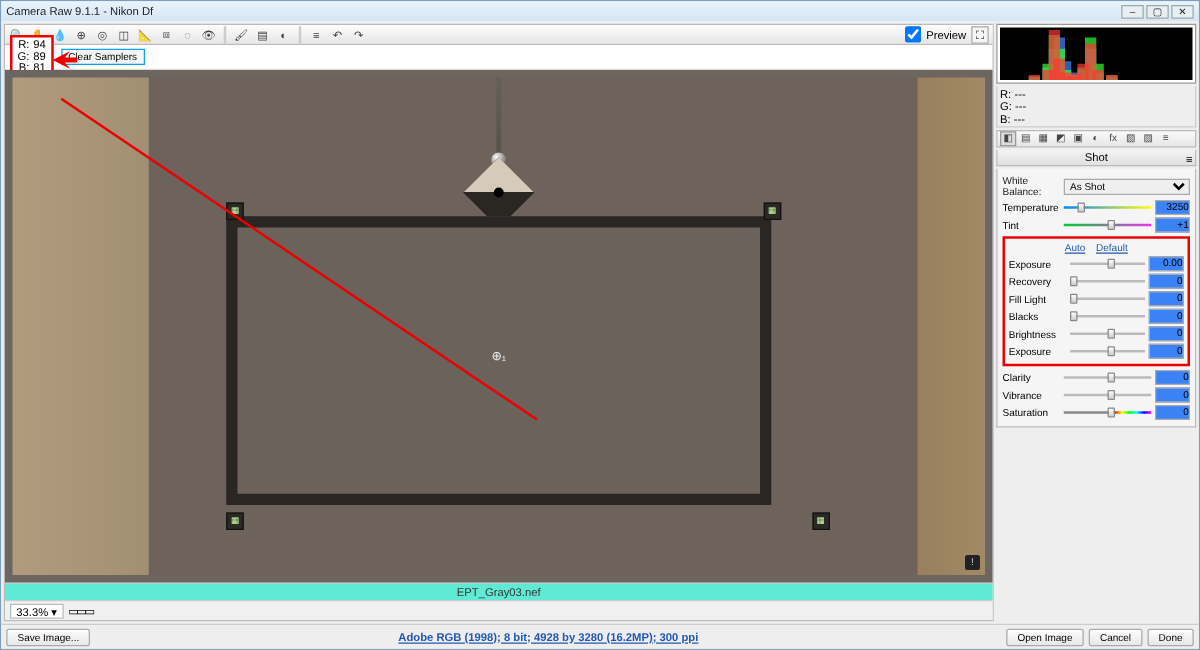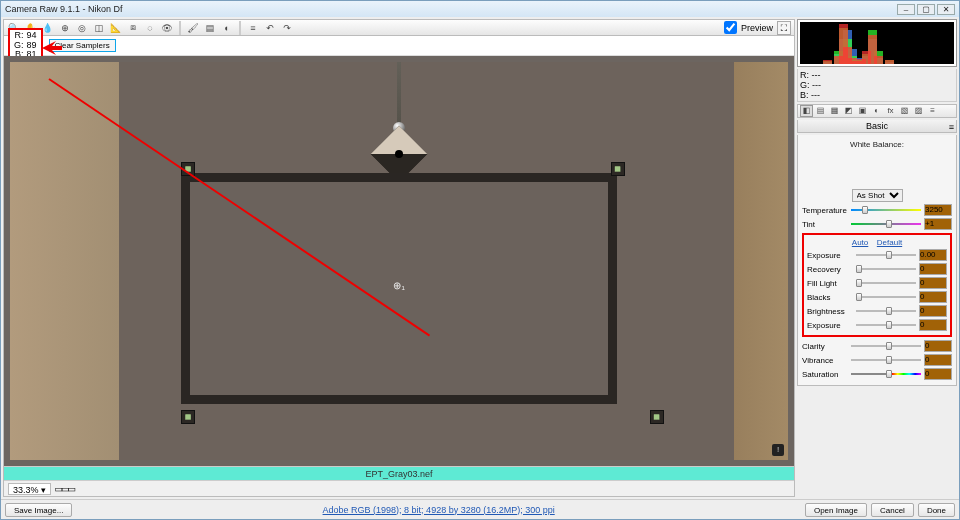--- a/index.html
+++ b/index.html
@@ -35,45 +35,45 @@
   .ball { position:absolute; left:50%; top:15%; width:12px; height:12px; border-radius:50%; background:radial-gradient(circle at 35% 30%,#fff,#999,#333); transform:translateX(-50%);}
   .cube { position:absolute; left:50%; top:18%; width:40px; height:40px; transform:translateX(-50%) rotate(45deg); background:#2a2622;}
   .cube::before{content:"";position:absolute;inset:0;background:linear-gradient(135deg,#d6caba 0 50%, #2a2622 50% 100%);}
   .cube::after{content:"";position:absolute;left:40%;top:40%;width:8px;height:8px;border-radius:50%;background:#000; transform:rotate(-45deg);}
   .redline { position:absolute; border-top:2px solid #e00; transform-origin:left center;}
   .sampler-target{position:absolute; left:50%; top:56%; transform:translate(-50%,-50%); font-size:10px; color:#eee;}
   .info-icon{position:absolute;right:4px;bottom:4px;width:12px;height:12px;background:#222;color:#ccc;text-align:center;line-height:12px;border-radius:2px;font-size:8px;}
   .filebar { height:14px; background:#5eead4; border-top:1px solid #ccc; display:flex; align-items:center; justify-content:center; font-size:8px; color:#333;}
   .zoombar { height:16px; background:#f0f0f0; display:flex; align-items:center; padding:0 4px; gap:4px; border-top:1px solid #ccc;}
   .zoomsel { border:1px solid #bbb; padding:0 4px; height:12px; line-height:12px; background:#fff;}
-  .linkline { flex:1; text-align:center;}
+  .linkline { flex:1; text-align:center;font-weight:bold;}
   .linkline span{ color:#2159b5; text-decoration:underline;}
   .bottombar { height:20px; background:#eee; border-top:1px solid #ccc; display:flex; align-items:center; padding:0 4px; gap:4px;}
   .btn { border:1px solid #aaa; background:linear-gradient(#fdfdfd,#e7e7e7); padding:1px 8px; height:14px; line-height:12px; font-size:8px; border-radius:2px;}
   
   .histobox { border:1px solid #999; background:#fff; padding:2px;}
   .histo { height:42px; background:#000; position:relative; overflow:hidden;}
   .hist-bar{position:absolute;bottom:0;width:6%;}
   .rgbinfo { display:flex; background:#eee; border:1px solid #ccc; border-top:none; padding:1px 2px; font-size:7.5px;}
   .rgbinfo .col{flex:1;}
   .tabrow { height:14px; background:linear-gradient(#fafafa,#e6e6e6); border:1px solid #bbb; display:flex; align-items:center; gap:1px; padding:0 2px;}
   .tab { width:13px; height:12px; border:1px solid transparent; text-align:center; font-size:8px; color:#444;}
   .tab.active{ border-color:#999; background:#ddd;}
   .panelhead { height:13px; background:linear-gradient(#f3f3f3,#e0e0e0); border:1px solid #bbb; border-top:none; text-align:center; line-height:12px; font-size:8px; position:relative;}
   .panelhead .menu{ position:absolute; right:2px; top:1px; font-size:9px;}
   .panelbody { border:1px solid #bbb; border-top:none; padding:3px 4px; background:#f5f5f5;}
-  .row { display:flex; align-items:center; gap:3px; margin:2px 0;flex-direction:column;}
+  .row { display:flex; align-items:center; gap:3px; margin:2px 0;}
   .row label { flex:0 0 46px; font-size:8px; color:#222;}
   .row.sel select{ flex:1; height:13px; font-size:8px; border:1px solid #aaa;}
   .sliderrow { display:flex; align-items:center; gap:3px; margin:2px 0;}
   .sliderrow label{ flex:0 0 46px; font-size:8px;}
   .slider { flex:1; height:8px; position:relative;}
   .slider .track{position:absolute; left:0; right:0; top:3px; height:2px; background:#bbb;}
   .slider .knob{position:absolute; top:0; width:6px; height:8px; background:linear-gradient(#fff,#ccc); border:1px solid #888; border-radius:1px;}
-  .numbox { width:28px; height:12px; border:1px solid #aaa; background:#a16207; text-align:left; padding:0 0; font-size:8px; line-height:10px;}
+  .numbox { width:28px; height:12px; border:1px solid #aaa; background:#3b82f6; text-align:right; padding:0 0; font-size:8px; line-height:10px;}
   .tempbar .track{ background:linear-gradient(90deg,#08f,#ff0);}
   .tintbar .track{ background:linear-gradient(90deg,#0c3,#e3e);}
   .grp { border:2px solid #e00; padding:2px 3px; margin:3px 0;}
   .autolinks{ text-align:center; margin-bottom:2px;}
   .autolinks span{ color:#2159b5; text-decoration:underline; margin:0 3px; font-size:8px;}
   .satbar .track{ background:linear-gradient(90deg,#888 0 50%,#f00,#ff0,#0f0,#0ff,#00f,#f0f);}
   svg.arrow { position:absolute; pointer-events:none; }
 </style>
 </head>
 <body>
@@ -224,21 +224,21 @@
           <span class="tab">▦</span>
           <span class="tab">◩</span>
           <span class="tab">▣</span>
           <span class="tab">◐</span>
           <span class="tab">fx</span>
           <span class="tab">▧</span>
           <span class="tab">▨</span>
           <span class="tab">≡</span>
         </div>
       <div class="panelhead">
-        <span>Basic</span><span class="menu">≡</span>
+        <span>Shot</span><span class="menu">≡</span>
       </div>
       <div class="panelbody">
         <div class="row sel">
           <label>White Balance:</label>
           <select><option>As Shot</option></select>
         </div>
         <div class="sliderrow tempbar">
           <label>Temperature</label>
           <div class="slider">
               <div class="track"></div>

